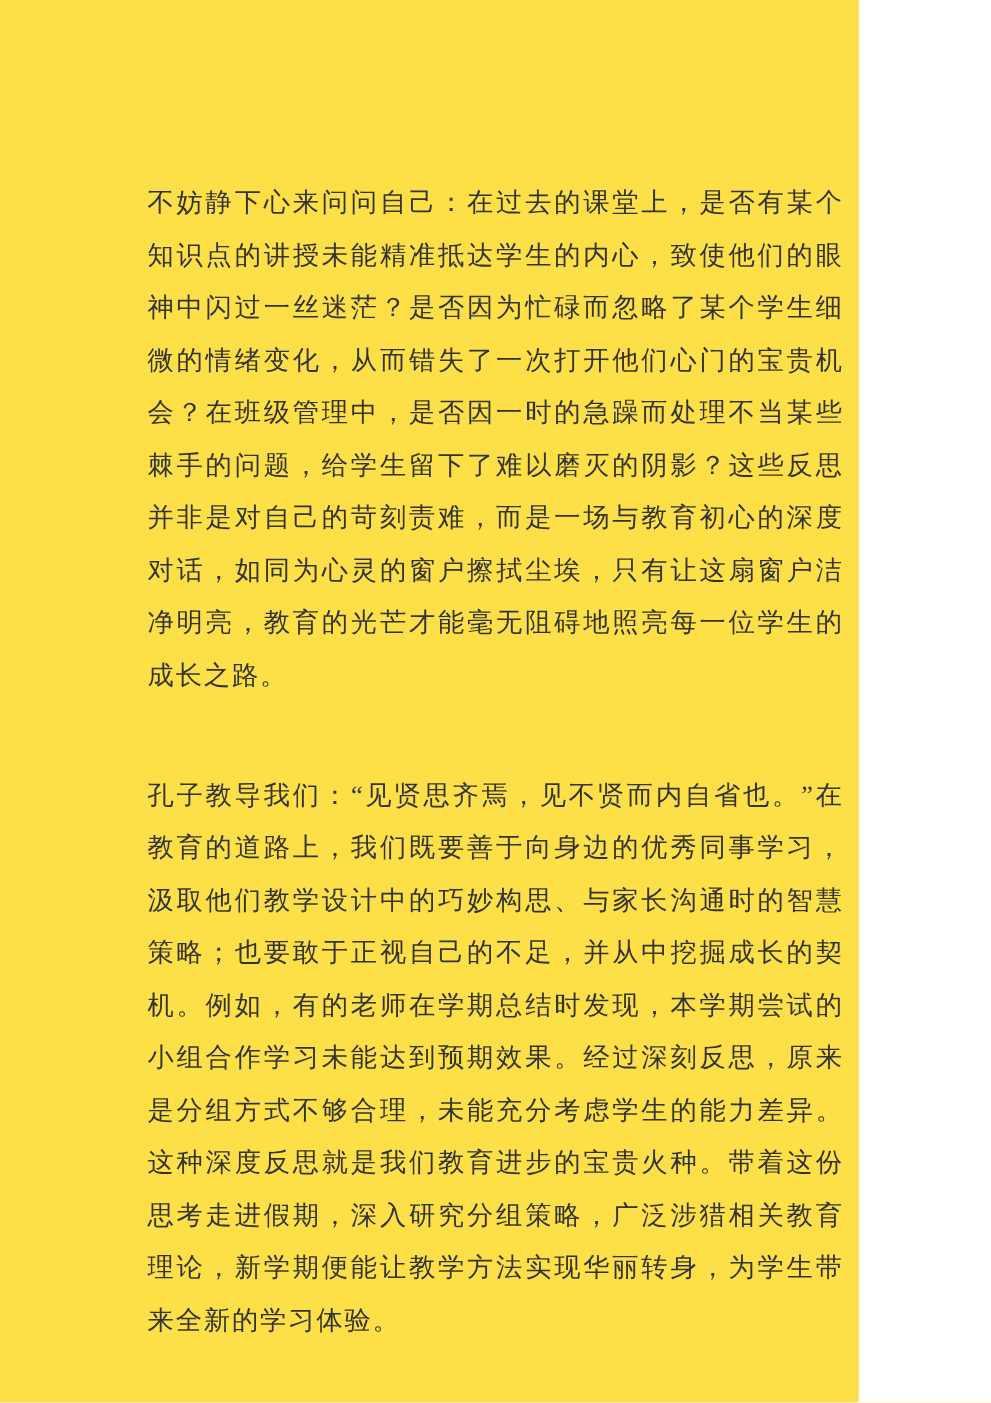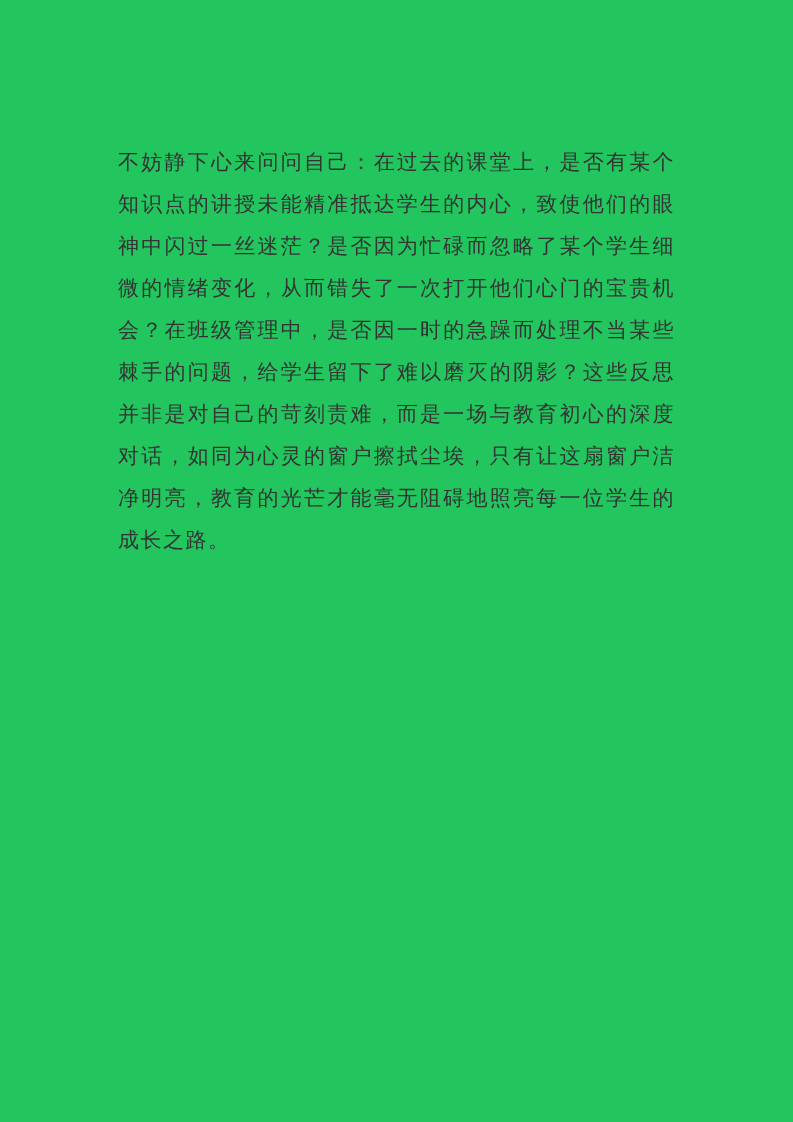--- a/index.html
+++ b/index.html
@@ -2,23 +2,23 @@
 <html lang="zh"><head>
 <meta charset="utf-8">
 <style>
   html, body {
     margin: 0;
     padding: 0;
     background: #ffffff;
   }
   .page {
     position: relative;
-    width: 793px;
+    width: 687px;
     height: 1122px;
-    background: #22c55e;
+    background: #fde047;
     overflow: hidden;
     font-family: "Liberation Serif", "DejaVu Serif", serif;
   }
   .text-block {
     position: absolute;
     left: 118px;
     top: 141px;
     width: 557px;
   }
   .para {
@@ -33,14 +33,15 @@
   .para + .para {
     margin-top: 54px;
   }
 </style>
 </head>
 <body>
 
 <div class="page">
   <div class="text-block">
     <p class="para">不妨静下心来问问自己：在过去的课堂上，是否有某个知识点的讲授未能精准抵达学生的内心，致使他们的眼神中闪过一丝迷茫？是否因为忙碌而忽略了某个学生细微的情绪变化，从而错失了一次打开他们心门的宝贵机会？在班级管理中，是否因一时的急躁而处理不当某些棘手的问题，给学生留下了难以磨灭的阴影？这些反思并非是对自己的苛刻责难，而是一场与教育初心的深度对话，如同为心灵的窗户擦拭尘埃，只有让这扇窗户洁净明亮，教育的光芒才能毫无阻碍地照亮每一位学生的成长之路。</p>
+    <p class="para">孔子教导我们：“见贤思齐焉，见不贤而内自省也。”在教育的道路上，我们既要善于向身边的优秀同事学习，汲取他们教学设计中的巧妙构思、与家长沟通时的智慧策略；也要敢于正视自己的不足，并从中挖掘成长的契机。例如，有的老师在学期总结时发现，本学期尝试的小组合作学习未能达到预期效果。经过深刻反思，原来是分组方式不够合理，未能充分考虑学生的能力差异。这种深度反思就是我们教育进步的宝贵火种。带着这份思考走进假期，深入研究分组策略，广泛涉猎相关教育理论，新学期便能让教学方法实现华丽转身，为学生带来全新的学习体验。</p>
   </div>
 </div>
 
 </body></html>

